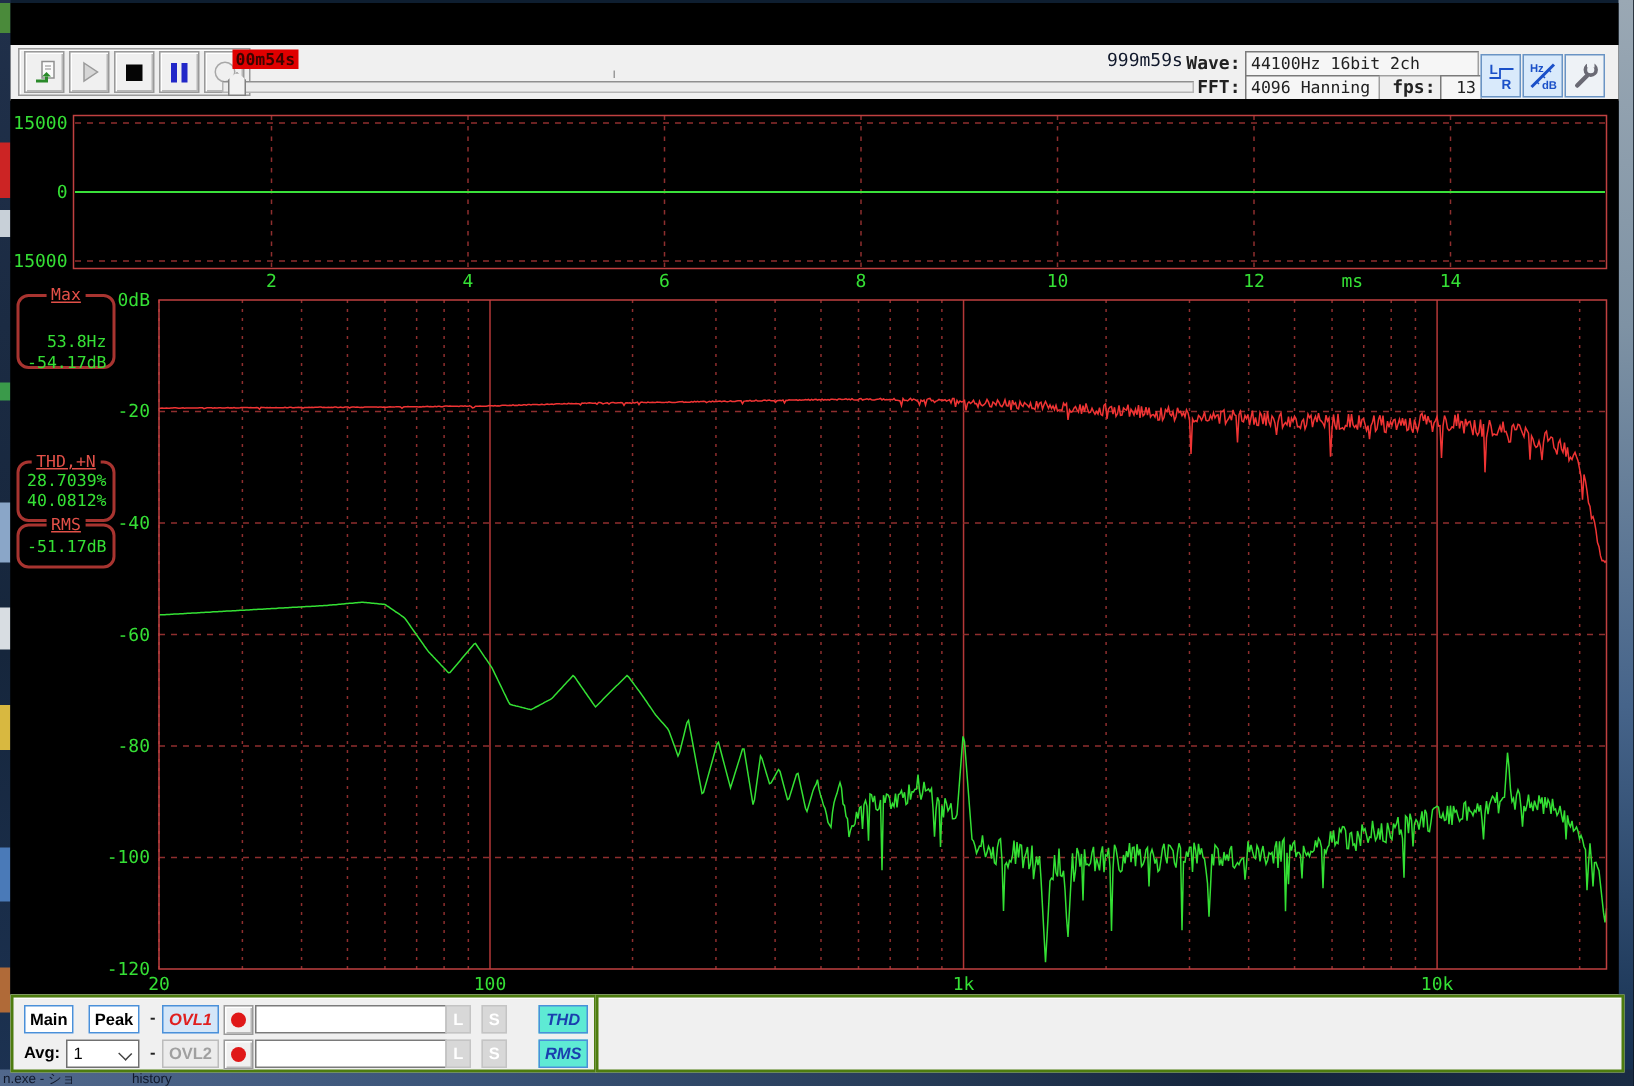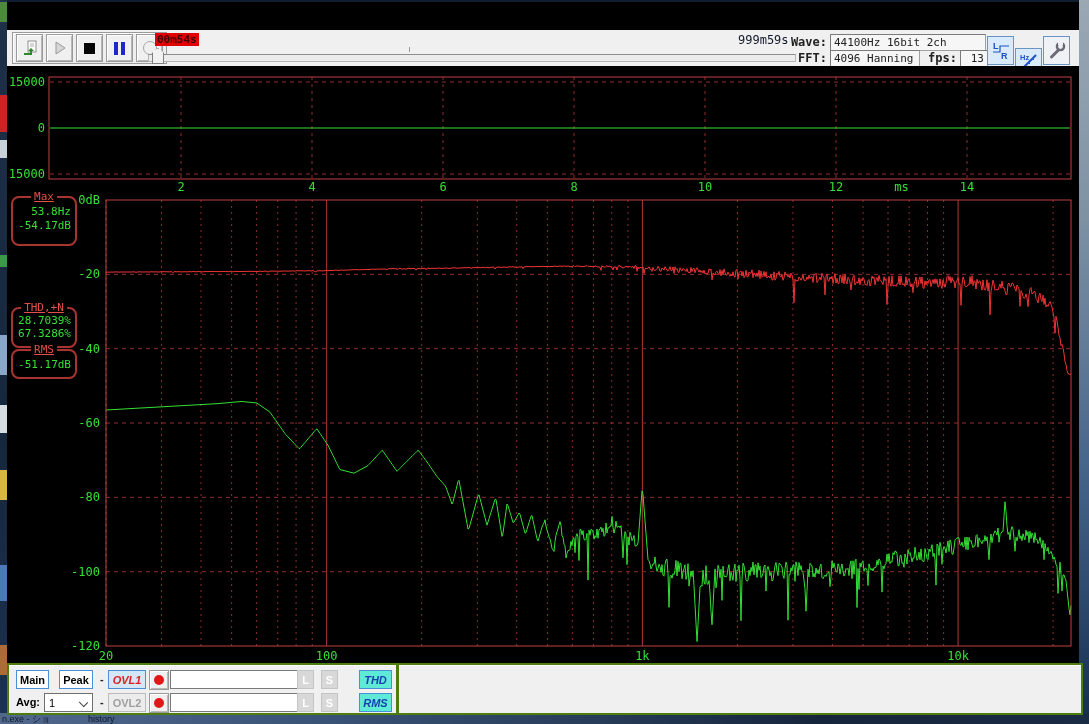--- a/index.html
+++ b/index.html
@@ -152,21 +152,21 @@
     <div class="fld-label" style="left:918px;top:21px;width:32px;">fps:</div>
     <div class="fld" style="left:953px;top:20px;width:20px;text-align:right;">13</div>
 
     <div class="icbtn blue" style="left:980px;">
       <svg width="20" height="21" viewBox="0 0 20 21">
         <text x="2" y="9" font-size="9" font-weight="bold" fill="#1a50c8" font-family="Liberation Sans,sans-serif">L</text>
         <polyline points="2,12 9,12 9,6 18,6" fill="none" stroke="#1a50c8" stroke-width="1.2"></polyline>
         <text x="10" y="19" font-size="9" font-weight="bold" fill="#1a50c8" font-family="Liberation Sans,sans-serif">R</text>
       </svg>
     </div>
-    <div class="icbtn blue" style="left:1008px;margin-top:12px;">
+    <div class="icbtn blue" style="left:1008px;">
       <svg width="20" height="21" viewBox="0 0 20 21">
         <text x="1" y="8" font-size="7.5" font-weight="bold" fill="#1a50c8" font-family="Liberation Sans,sans-serif">Hz</text>
         <line x1="2" y1="18" x2="17" y2="3" stroke="#1a50c8" stroke-width="2"></line>
         <line x1="5" y1="14" x2="7" y2="16" stroke="#1a50c8" stroke-width="1"></line>
         <line x1="9" y1="10" x2="11" y2="12" stroke="#1a50c8" stroke-width="1"></line>
         <line x1="13" y1="6" x2="15" y2="8" stroke="#1a50c8" stroke-width="1"></line>
         <text x="9" y="19" font-size="7.5" font-weight="bold" fill="#1a50c8" font-family="Liberation Sans,sans-serif">dB</text>
       </svg>
     </div>
     <div class="icbtn grey" style="left:1036px;">
@@ -246,27 +246,27 @@
         <text x="319.66483036888116" y="594" text-anchor="middle" fill="#35e035" font-size="12" font-family="&quot;DejaVu Sans Mono&quot;, monospace">100</text>
         <text x="635.3648303688811" y="594" text-anchor="middle" fill="#35e035" font-size="12" font-family="&quot;DejaVu Sans Mono&quot;, monospace">1k</text>
         <text x="951.0648303688811" y="594" text-anchor="middle" fill="#35e035" font-size="12" font-family="&quot;DejaVu Sans Mono&quot;, monospace">10k</text>
         <polyline points="99,206.2 100,206.2 101,206.0 102,206.2 103,206.2 104,206.0 105,206.1 106,206.1 107,206.0 108,206.0 109,205.9 110,205.9 111,206.0 112,206.2 113,206.1 114,206.0 115,205.9 116,206.1 117,206.0 118,206.0 119,206.0 120,206.0 121,206.0 122,206.0 123,206.0 124,206.0 125,206.0 126,205.8 127,205.9 128,205.9 129,206.5 130,206.1 131,205.9 132,205.9 133,205.8 134,205.9 135,206.1 136,205.9 137,206.0 138,206.0 139,205.8 140,205.9 141,206.0 142,206.0 143,206.0 144,205.8 145,205.7 146,206.0 147,205.8 148,206.0 149,205.7 150,206.0 151,206.0 152,206.0 153,205.9 154,205.7 155,205.7 156,205.7 157,205.7 158,205.7 159,205.8 160,205.7 161,205.9 162,205.8 163,205.8 164,205.7 165,205.8 166,206.8 167,205.6 168,205.7 169,205.7 170,205.8 171,205.6 172,205.8 173,205.7 174,205.9 175,205.9 176,205.8 177,205.7 178,205.8 179,205.8 180,205.8 181,205.8 182,205.8 183,205.5 184,205.8 185,205.8 186,205.5 187,205.5 188,205.8 189,205.8 190,205.6 191,205.7 192,205.5 193,205.7 194,205.5 195,206.1 196,205.7 197,205.7 198,205.6 199,205.5 200,205.7 201,205.5 202,205.6 203,205.5 204,205.5 205,205.5 206,205.4 207,205.4 208,205.7 209,205.5 210,205.6 211,205.6 212,205.5 213,205.7 214,205.5 215,205.6 216,205.4 217,205.4 218,205.6 219,205.7 220,205.4 221,205.7 222,205.6 223,205.3 224,205.3 225,205.4 226,206.0 227,205.5 228,205.3 229,205.4 230,205.5 231,205.4 232,205.5 233,205.6 234,205.5 235,205.6 236,205.4 237,205.4 238,205.4 239,205.4 240,205.4 241,205.4 242,205.3 243,205.3 244,205.4 245,205.5 246,205.3 247,205.4 248,205.5 249,205.3 250,205.5 251,205.5 252,205.3 253,205.2 254,205.3 255,205.4 256,205.4 257,205.1 258,205.2 259,205.2 260,205.3 261,206.2 262,205.3 263,205.1 264,205.2 265,205.0 266,205.1 267,205.1 268,205.2 269,205.2 270,205.1 271,205.2 272,205.3 273,205.1 274,205.3 275,205.0 276,205.1 277,205.0 278,204.9 279,205.2 280,205.0 281,205.2 282,205.1 283,204.9 284,205.1 285,204.9 286,204.8 287,205.1 288,205.1 289,204.8 290,204.7 291,204.7 292,204.9 293,204.7 294,204.8 295,204.8 296,204.9 297,204.9 298,204.9 299,205.0 300,204.6 301,204.7 302,204.9 303,204.6 304,204.9 305,204.9 306,204.6 307,204.9 308,205.9 309,205.7 310,204.8 311,204.9 312,204.8 313,204.7 314,204.8 315,204.9 316,204.9 317,204.8 318,204.6 319,204.4 320,204.5 321,204.5 322,204.7 323,204.4 324,204.6 325,204.5 326,204.6 327,204.4 328,204.2 329,204.1 330,204.2 331,204.4 332,204.4 333,204.2 334,204.3 335,203.9 336,204.3 337,204.2 338,204.3 339,203.9 340,204.1 341,204.2 342,203.9 343,203.9 344,204.1 345,203.6 346,203.6 347,203.9 348,203.6 349,203.6 350,203.6 351,203.7 352,203.9 353,203.8 354,203.5 355,203.7 356,203.8 357,203.5 358,203.4 359,203.6 360,203.5 361,203.4 362,203.6 363,203.4 364,203.2 365,203.2 366,203.1 367,203.4 368,203.4 369,203.0 370,203.2 371,203.3 372,202.9 373,203.2 374,203.0 375,203.2 376,203.1 377,203.0 378,203.1 379,203.1 380,203.9 381,202.7 382,202.8 383,202.6 384,202.9 385,202.6 386,202.5 387,202.6 388,202.8 389,202.8 390,202.7 391,203.5 392,202.4 393,202.4 394,202.7 395,203.3 396,202.9 397,202.7 398,202.6 399,203.4 400,202.6 401,202.3 402,202.4 403,202.7 404,202.7 405,202.5 406,202.5 407,202.4 408,202.6 409,204.2 410,202.6 411,202.5 412,202.7 413,202.5 414,203.0 415,202.3 416,202.6 417,202.4 418,202.1 419,203.8 420,202.3 421,202.0 422,202.4 423,202.4 424,202.5 425,202.1 426,202.4 427,202.4 428,202.2 429,202.4 430,202.4 431,202.0 432,202.2 433,202.2 434,202.4 435,202.3 436,202.4 437,202.1 438,202.3 439,201.9 440,202.1 441,202.3 442,202.4 443,202.3 444,202.2 445,202.0 446,201.9 447,201.8 448,201.7 449,202.3 450,202.0 451,202.1 452,202.2 453,202.1 454,201.7 455,202.1 456,201.5 457,202.0 458,201.5 459,202.0 460,201.6 461,201.6 462,201.5 463,201.6 464,202.4 465,201.9 466,201.6 467,201.9 468,201.4 469,201.8 470,201.7 471,201.7 472,201.5 473,201.4 474,201.8 475,201.5 476,201.3 477,201.6 478,201.8 479,201.6 480,201.2 481,201.6 482,201.7 483,201.6 484,201.3 485,201.1 486,201.1 487,201.2 488,203.1 489,201.4 490,201.3 491,201.1 492,201.3 493,200.9 494,201.5 495,201.3 496,201.3 497,200.8 498,201.3 499,201.3 500,201.3 501,201.3 502,200.8 503,200.7 504,201.2 505,200.8 506,200.7 507,201.2 508,201.1 509,201.1 510,202.2 511,201.2 512,201.0 513,200.9 514,201.1 515,200.6 516,202.6 517,200.9 518,201.0 519,200.5 520,200.7 521,200.6 522,200.6 523,200.7 524,200.5 525,201.0 526,200.5 527,200.8 528,200.6 529,200.7 530,200.4 531,200.7 532,200.3 533,200.9 534,200.2 535,200.8 536,200.3 537,200.2 538,200.8 539,200.4 540,200.6 541,200.1 542,200.8 543,200.4 544,200.7 545,200.3 546,200.8 547,200.1 548,200.1 549,200.3 550,200.3 551,200.8 552,200.0 553,200.0 554,200.3 555,200.4 556,200.1 557,199.9 558,200.4 559,200.0 560,200.6 561,199.8 562,200.5 563,200.6 564,200.6 565,200.6 566,199.8 567,199.7 568,200.7 569,200.3 570,200.1 571,199.8 572,200.4 573,199.9 574,200.5 575,200.6 576,200.7 577,200.4 578,200.2 579,200.0 580,199.6 581,200.6 582,199.9 583,200.6 584,200.4 585,200.5 586,200.4 587,200.3 588,200.5 589,199.7 590,200.9 591,200.9 592,201.0 593,201.3 594,204.4 595,199.7 596,201.0 597,200.8 598,201.3 599,200.4 600,199.5 601,200.9 602,200.0 603,200.4 604,201.0 605,201.6 606,203.9 607,200.7 608,201.5 609,200.7 610,204.0 611,200.3 612,199.8 613,199.6 614,201.2 615,200.9 616,202.3 617,201.4 618,201.1 619,200.3 620,200.6 621,200.7 622,200.9 623,200.4 624,201.4 625,200.9 626,200.5 627,202.6 628,199.7 629,199.7 630,205.3 631,201.0 632,202.8 633,201.3 634,201.9 635,201.7 636,200.9 637,207.6 638,203.0 639,201.9 640,203.0 641,202.2 642,200.8 643,203.2 644,203.1 645,205.4 646,201.4 647,203.8 648,204.6 649,203.8 650,202.7 651,200.3 652,202.1 653,205.0 654,205.2 655,202.0 656,202.8 657,204.1 658,200.7 659,202.3 660,204.5 661,205.1 662,203.4 663,200.6 664,204.4 665,204.7 666,200.9 667,207.5 668,200.8 669,203.6 670,202.5 671,206.1 672,206.6 673,201.7 674,204.0 675,205.0 676,202.4 677,203.3 678,204.2 679,205.5 680,202.6 681,206.3 682,206.2 683,207.1 684,201.4 685,205.7 686,202.8 687,202.2 688,206.7 689,203.8 690,201.7 691,203.8 692,206.2 693,203.9 694,206.4 695,204.7 696,207.2 697,204.2 698,208.0 699,207.4 700,207.3 701,207.5 702,202.8 703,204.3 704,203.0 705,213.9 706,207.2 707,208.8 708,208.3 709,206.1 710,205.1 711,207.2 712,208.7 713,203.6 714,209.9 715,204.4 716,208.6 717,202.9 718,206.7 719,209.2 720,208.8 721,206.2 722,208.4 723,210.2 724,208.4 725,210.0 726,205.7 727,210.4 728,211.0 729,204.2 730,203.2 731,213.2 732,206.7 733,205.4 734,205.0 735,210.1 736,205.5 737,211.6 738,209.9 739,204.2 740,210.9 741,210.7 742,206.0 743,206.9 744,207.4 745,203.8 746,211.8 747,206.8 748,208.4 749,210.6 750,206.8 751,210.5 752,204.1 753,212.6 754,204.9 755,211.3 756,210.2 757,205.4 758,210.8 759,205.8 760,212.0 761,210.6 762,210.4 763,212.0 764,208.1 765,214.1 766,213.9 767,205.8 768,214.2 769,212.4 770,207.0 771,208.4 772,205.4 773,210.1 774,211.2 775,208.4 776,214.3 777,211.8 778,205.9 779,209.0 780,208.3 781,211.1 782,209.1 783,212.0 784,207.2 785,209.1 786,213.8 787,236.7 788,213.2 789,215.2 790,214.4 791,215.0 792,211.0 793,212.0 794,214.2 795,212.0 796,208.8 797,214.1 798,214.6 799,214.2 800,211.0 801,213.3 802,209.1 803,212.6 804,210.9 805,210.5 806,216.4 807,208.1 808,208.4 809,207.3 810,216.6 811,214.6 812,213.2 813,211.0 814,214.1 815,207.3 816,210.5 817,211.1 818,228.9 819,210.4 820,208.2 821,214.7 822,215.3 823,211.0 824,213.0 825,210.3 826,217.5 827,212.5 828,207.7 829,217.1 830,212.3 831,217.5 832,217.6 833,208.9 834,210.9 835,216.7 836,209.4 837,217.8 838,208.3 839,215.4 840,217.8 841,211.3 842,212.8 843,216.2 844,224.0 845,215.5 846,211.2 847,209.3 848,219.1 849,217.0 850,215.7 851,217.2 852,211.8 853,218.8 854,212.7 855,215.0 856,211.5 857,213.2 858,218.6 859,218.3 860,219.5 861,214.8 862,213.5 863,220.0 864,217.3 865,210.1 866,212.4 867,210.9 868,218.8 869,213.9 870,211.5 871,215.4 872,209.4 873,213.9 874,214.9 875,216.2 876,218.6 877,210.8 878,214.6 879,212.7 880,238.5 881,220.4 882,210.3 883,217.5 884,220.4 885,209.8 886,220.0 887,219.7 888,219.1 889,220.3 890,217.7 891,218.1 892,210.1 893,218.9 894,210.0 895,217.2 896,218.9 897,217.5 898,220.4 899,210.9 900,218.9 901,213.6 902,213.1 903,216.8 904,221.0 905,217.8 906,226.7 907,217.8 908,215.5 909,211.0 910,221.4 911,220.0 912,213.7 913,210.9 914,217.6 915,211.0 916,222.0 917,222.3 918,214.8 919,218.9 920,215.1 921,217.5 922,214.0 923,213.6 924,220.6 925,216.9 926,213.5 927,217.7 928,212.8 929,217.7 930,213.2 931,221.0 932,220.4 933,212.8 934,219.8 935,222.5 936,213.8 937,217.8 938,221.3 939,217.2 940,210.7 941,209.6 942,214.5 943,210.4 944,216.9 945,211.4 946,215.1 947,214.7 948,221.9 949,216.0 950,214.4 951,211.9 952,218.0 953,217.8 954,239.3 955,218.1 956,211.0 957,213.8 958,219.7 959,221.0 960,220.2 961,218.5 962,219.1 963,210.6 964,218.0 965,209.7 966,219.7 967,215.0 968,215.3 969,223.0 970,213.3 971,217.4 972,215.4 973,214.9 974,219.3 975,224.1 976,214.0 977,222.1 978,224.2 979,222.3 980,213.7 981,225.1 982,216.7 983,248.9 984,225.8 985,220.2 986,214.1 987,218.0 988,224.3 989,223.3 990,223.8 991,223.9 992,220.8 993,218.0 994,222.2 995,215.1 996,221.9 997,221.6 998,224.6 999,228.7 1000,228.5 1001,218.2 1002,217.0 1003,220.5 1004,220.4 1005,216.9 1006,217.4 1007,220.2 1008,222.8 1009,225.2 1010,219.0 1011,220.9 1012,222.8 1013,240.4 1014,224.6 1015,226.7 1016,230.6 1017,232.3 1018,231.5 1019,228.0 1020,232.1 1021,240.7 1022,228.9 1023,222.7 1024,221.5 1025,228.0 1026,226.9 1027,225.3 1028,226.0 1029,232.5 1030,233.8 1031,237.0 1032,229.3 1033,227.2 1034,233.3 1035,235.6 1036,229.1 1037,238.4 1038,232.2 1039,241.0 1040,238.9 1041,240.4 1042,237.4 1043,235.6 1044,238.5 1045,241.2 1046,246.2 1047,251.7 1048,267.2 1049,250.3 1050,254.7 1051,261.2 1052,269.2 1053,271.7 1054,279.7 1055,278.4 1056,282.0 1057,287.8 1058,295.7 1059,298.5 1060,304.6 1061,307.8 1062,307.7 1063,308.9 1064,307.7 " fill="none" stroke="#f03434" stroke-width="1"></polyline>
         <polyline points="99,344.0 100,343.9 101,343.9 102,343.8 103,343.8 104,343.7 105,343.7 106,343.6 107,343.5 108,343.5 109,343.4 110,343.4 111,343.3 112,343.3 113,343.2 114,343.1 115,343.1 116,343.0 117,343.0 118,342.9 119,342.9 120,342.8 121,342.7 122,342.7 123,342.6 124,342.6 125,342.5 126,342.5 127,342.4 128,342.3 129,342.3 130,342.2 131,342.2 132,342.1 133,342.1 134,342.0 135,341.9 136,341.9 137,341.8 138,341.8 139,341.7 140,341.7 141,341.6 142,341.5 143,341.5 144,341.4 145,341.4 146,341.3 147,341.3 148,341.2 149,341.2 150,341.1 151,341.0 152,341.0 153,340.9 154,340.9 155,340.8 156,340.8 157,340.7 158,340.6 159,340.6 160,340.5 161,340.5 162,340.4 163,340.4 164,340.3 165,340.2 166,340.2 167,340.1 168,340.1 169,340.0 170,340.0 171,339.9 172,339.8 173,339.8 174,339.7 175,339.7 176,339.6 177,339.6 178,339.5 179,339.4 180,339.4 181,339.3 182,339.3 183,339.2 184,339.2 185,339.1 186,339.0 187,339.0 188,338.9 189,338.9 190,338.8 191,338.8 192,338.7 193,338.6 194,338.6 195,338.5 196,338.5 197,338.4 198,338.4 199,338.3 200,338.3 201,338.2 202,338.1 203,338.1 204,338.0 205,338.0 206,337.9 207,337.9 208,337.8 209,337.7 210,337.7 211,337.6 212,337.5 213,337.4 214,337.3 215,337.2 216,337.1 217,337.1 218,337.0 219,336.9 220,336.8 221,336.7 222,336.6 223,336.5 224,336.4 225,336.3 226,336.2 227,336.1 228,336.1 229,336.0 230,335.9 231,335.8 232,335.7 233,335.6 234,335.5 235,335.5 236,335.6 237,335.7 238,335.8 239,335.9 240,336.0 241,336.1 242,336.2 243,336.3 244,336.4 245,336.5 246,336.6 247,336.7 248,336.8 249,336.9 250,337.2 251,337.9 252,338.5 253,339.2 254,339.9 255,340.6 256,341.3 257,342.0 258,342.6 259,343.3 260,344.0 261,344.7 262,345.4 263,346.3 264,347.7 265,349.1 266,350.5 267,352.0 268,353.4 269,354.8 270,356.2 271,357.7 272,359.1 273,360.5 274,361.9 275,363.3 276,364.8 277,366.2 278,367.6 279,368.8 280,369.9 281,370.9 282,372.0 283,373.0 284,374.1 285,375.1 286,376.2 287,377.3 288,378.3 289,379.4 290,380.4 291,381.5 292,382.5 293,382.4 294,381.2 295,380.0 296,378.8 297,377.6 298,376.5 299,375.3 300,374.1 301,372.9 302,371.7 303,370.5 304,369.3 305,368.2 306,367.0 307,365.8 308,364.6 309,363.4 310,363.0 311,364.5 312,366.0 313,367.4 314,368.9 315,370.4 316,371.9 317,373.3 318,374.8 319,376.3 320,377.8 321,379.3 322,381.3 323,383.4 324,385.4 325,387.5 326,389.6 327,391.6 328,393.7 329,395.8 330,397.8 331,399.9 332,401.9 333,403.5 334,403.8 335,404.1 336,404.3 337,404.6 338,404.8 339,405.1 340,405.4 341,405.6 342,405.9 343,406.1 344,406.4 345,406.7 346,406.9 347,407.1 348,406.6 349,406.1 350,405.5 351,405.0 352,404.5 353,403.9 354,403.4 355,402.9 356,402.3 357,401.8 358,401.2 359,400.7 360,400.2 361,399.5 362,398.5 363,397.4 364,396.3 365,395.2 366,394.1 367,393.1 368,392.0 369,390.9 370,389.8 371,388.7 372,387.7 373,386.6 374,385.5 375,384.4 376,385.2 377,386.6 378,388.1 379,389.5 380,391.0 381,392.4 382,393.8 383,395.3 384,396.7 385,398.2 386,399.6 387,401.0 388,402.5 389,403.9 390,405.3 391,404.3 392,403.3 393,402.3 394,401.3 395,400.2 396,399.2 397,398.2 398,397.2 399,396.2 400,395.2 401,394.2 402,393.2 403,392.2 404,391.2 405,390.3 406,389.3 407,388.3 408,387.3 409,386.3 410,385.3 411,384.4 412,385.2 413,386.5 414,387.9 415,389.2 416,390.6 417,391.9 418,393.3 419,394.6 420,396.0 421,397.4 422,398.8 423,400.3 424,401.7 425,403.2 426,404.7 427,406.1 428,407.6 429,409.1 430,410.5 431,411.7 432,412.9 433,414.0 434,415.1 435,416.2 436,417.3 437,418.5 438,419.6 439,421.4 440,424.2 441,426.9 442,429.7 443,432.4 444,435.2 445,438.0 446,435.9 447,431.9 448,427.8 449,423.8 450,419.7 451,415.7 452,414.3 453,419.7 454,425.1 455,430.5 456,435.9 457,441.4 458,446.8 459,452.2 460,457.6 461,463.0 462,462.3 463,458.7 464,455.2 465,451.6 466,448.0 467,444.4 468,440.8 469,437.2 470,433.6 471,430.0 472,428.9 473,432.7 474,436.5 475,440.3 476,444.1 477,447.9 478,451.7 479,455.4 480,459.2 481,456.0 482,452.8 483,449.5 484,446.3 485,443.1 486,439.9 487,436.7 488,433.4 489,433.4 490,439.6 491,445.8 492,451.9 493,458.1 494,464.3 495,470.4 496,467.1 497,459.8 498,452.5 499,445.3 500,438.0 501,439.7 502,443.1 503,446.4 504,449.8 505,453.1 506,456.5 507,456.0 508,454.2 509,452.4 510,450.6 511,448.8 512,447.0 513,448.3 514,452.0 515,455.8 516,459.6 517,463.3 518,467.1 519,466.5 520,463.2 521,460.0 522,456.7 523,453.5 524,450.2 525,449.6 526,454.3 527,458.9 528,463.5 529,468.2 530,472.8 531,474.9 532,471.6 533,468.1 534,464.7 535,461.1 536,458.7 537,457.0 538,453.8 539,460.1 540,464.0 541,467.1 542,470.9 543,472.9 544,477.0 545,482.3 546,483.9 547,485.5 548,475.5 549,469.2 550,465.7 551,462.9 552,458.9 553,455.7 554,459.3 555,469.9 556,471.1 557,478.2 558,479.9 559,492.0 560,487.4 561,484.5 562,484.7 563,483.2 564,475.3 565,479.7 566,472.4 567,471.7 568,486.6 569,470.4 570,467.7 571,471.5 572,494.5 573,463.3 574,463.8 575,468.8 576,464.6 577,473.4 578,474.2 579,473.2 580,467.3 581,514.1 582,464.1 583,469.2 584,463.4 585,463.9 586,466.0 587,473.2 588,469.7 589,471.6 590,463.0 591,472.3 592,463.7 593,463.2 594,461.1 595,465.9 596,462.2 597,470.3 598,469.4 599,457.0 600,467.1 601,461.8 602,461.9 603,460.1 604,460.0 605,450.4 606,461.3 607,467.0 608,463.0 609,455.2 610,461.3 611,460.8 612,460.0 613,461.7 614,459.7 615,472.8 616,491.8 617,473.9 618,465.6 619,468.1 620,498.6 621,471.1 622,479.0 623,466.2 624,469.6 625,474.6 626,472.8 627,469.5 628,479.8 629,479.9 630,479.4 631,477.0 632,464.0 633,450.9 634,437.9 635,424.9 636,428.4 637,441.5 638,454.5 639,467.5 640,480.5 641,493.5 642,494.7 643,498.0 644,502.9 645,500.6 646,498.0 647,498.2 648,490.9 649,500.0 650,505.4 651,502.4 652,498.2 653,500.6 654,506.4 655,498.6 656,509.2 657,510.2 658,498.5 659,494.0 660,493.2 661,507.7 662,541.3 663,510.6 664,509.1 665,512.2 666,507.7 667,508.7 668,504.5 669,494.4 670,509.9 671,495.4 672,505.7 673,497.1 674,497.5 675,512.8 676,505.8 677,502.7 678,498.7 679,513.4 680,509.9 681,497.7 682,520.1 683,512.1 684,505.0 685,510.7 686,504.7 687,519.8 688,538.4 689,557.0 690,575.5 691,558.4 692,539.9 693,521.3 694,519.5 695,520.3 696,504.1 697,515.8 698,518.3 699,499.7 700,517.7 701,518.3 702,514.5 703,527.0 704,545.6 705,558.7 706,540.1 707,521.5 708,502.9 709,521.8 710,514.3 711,499.3 712,502.8 713,511.8 714,503.3 715,534.4 716,500.2 717,510.5 718,510.1 719,511.1 720,509.4 721,502.4 722,498.6 723,514.8 724,506.2 725,509.9 726,514.3 727,502.8 728,498.2 729,515.5 730,503.9 731,504.7 732,499.2 733,512.2 734,554.7 735,513.2 736,497.2 737,499.9 738,506.1 739,513.8 740,515.2 741,514.4 742,504.0 743,509.6 744,501.4 745,505.5 746,496.0 747,508.8 748,499.1 749,498.8 750,511.5 751,496.8 752,504.3 753,500.0 754,511.6 755,510.2 756,507.3 757,500.5 758,499.0 759,525.0 760,503.3 761,500.4 762,504.0 763,509.7 764,506.3 765,515.0 766,513.9 767,507.0 768,499.6 769,496.5 770,505.1 771,509.6 772,497.4 773,497.8 774,499.4 775,501.0 776,509.4 777,512.4 778,502.5 779,496.2 780,499.4 781,554.2 782,508.5 783,508.7 784,501.7 785,505.2 786,498.8 787,498.8 788,515.3 789,495.8 790,500.5 791,509.6 792,496.5 793,503.8 794,499.5 795,505.5 796,506.6 797,514.1 798,522.9 799,545.2 800,525.6 801,503.3 802,510.9 803,497.3 804,498.6 805,500.0 806,510.9 807,507.2 808,511.2 809,502.0 810,507.5 811,503.6 812,508.0 813,500.3 814,498.1 815,511.6 816,512.7 817,510.7 818,509.1 819,510.5 820,507.8 821,506.4 822,506.0 823,520.5 824,510.6 825,494.9 826,502.1 827,497.2 828,501.6 829,505.4 830,506.4 831,497.8 832,500.2 833,508.2 834,502.0 835,498.0 836,505.1 837,510.1 838,507.7 839,502.5 840,503.5 841,502.3 842,509.6 843,498.8 844,494.8 845,512.7 846,494.8 847,508.4 848,494.9 849,493.2 850,541.5 851,502.5 852,523.4 853,497.1 854,501.0 855,496.3 856,495.1 857,505.4 858,502.3 859,502.3 860,504.2 861,519.6 862,497.9 863,501.8 864,504.2 865,502.5 866,505.0 867,501.6 868,502.1 869,501.0 870,494.3 871,498.9 872,492.9 873,494.6 874,499.1 875,526.1 876,500.0 877,502.8 878,499.0 879,497.5 880,488.2 881,495.4 882,487.6 883,497.5 884,495.4 885,496.3 886,486.7 887,488.6 888,485.1 889,485.3 890,487.7 891,499.7 892,499.8 893,489.6 894,489.0 895,497.4 896,496.7 897,501.3 898,488.0 899,491.7 900,498.0 901,483.7 902,487.8 903,486.5 904,490.7 905,495.8 906,492.0 907,492.3 908,481.2 909,488.5 910,494.3 911,492.3 912,486.2 913,493.8 914,482.9 915,494.6 916,495.1 917,495.7 918,482.6 919,487.2 920,492.5 921,493.7 922,483.0 923,485.6 924,483.2 925,478.7 926,490.5 927,487.0 928,493.0 929,519.1 930,478.0 931,479.1 932,489.5 933,476.4 934,480.8 935,498.3 936,483.2 937,480.5 938,482.1 939,487.0 940,481.1 941,474.9 942,485.6 943,473.8 944,476.3 945,488.0 946,488.4 947,482.0 948,473.9 949,472.8 950,472.2 951,471.5 952,472.1 953,478.8 954,479.3 955,476.1 956,480.9 957,480.5 958,471.3 959,483.5 960,471.0 961,483.9 962,471.3 963,475.5 964,474.4 965,478.4 966,481.6 967,480.1 968,479.9 969,469.6 970,468.6 971,481.1 972,471.8 973,474.8 974,475.5 975,477.7 976,474.2 977,475.4 978,469.6 979,475.0 980,470.8 981,480.6 982,493.6 983,476.5 984,468.0 985,476.7 986,470.3 987,467.3 988,464.8 989,466.1 990,469.2 991,462.0 992,476.2 993,468.5 994,467.3 995,465.7 996,465.5 997,450.6 998,435.8 999,445.5 1000,460.3 1001,468.4 1002,466.3 1003,473.8 1004,464.1 1005,460.6 1006,463.1 1007,472.4 1008,485.2 1009,471.3 1010,474.8 1011,470.4 1012,463.7 1013,472.6 1014,469.8 1015,474.7 1016,467.8 1017,471.4 1018,473.9 1019,464.2 1020,469.7 1021,465.6 1022,476.6 1023,465.4 1024,472.5 1025,467.0 1026,469.3 1027,476.6 1028,466.6 1029,474.0 1030,473.3 1031,477.6 1032,475.7 1033,471.3 1034,477.2 1035,482.2 1036,474.3 1037,493.7 1038,477.6 1039,483.3 1040,485.1 1041,481.3 1042,488.1 1043,487.1 1044,485.3 1045,488.1 1046,493.3 1047,490.9 1048,493.6 1049,498.3 1050,500.4 1051,527.4 1052,510.1 1053,496.2 1054,508.5 1055,524.9 1056,509.1 1057,508.9 1058,512.0 1059,514.4 1060,523.7 1061,533.0 1062,542.3 1063,548.9 1064,539.6 " fill="none" stroke="#34e034" stroke-width="1"></polyline>
         <rect x="99" y="134" width="965" height="446" fill="none" stroke="#c04040" stroke-width="1"></rect>
       </svg>
 
     <div class="readout" style="left:4px;top:130px;width:62px;height:46px;">
       <div class="rlabel">Max</div>
-      <div class="rval" style="margin-top:7px;">53.8Hz</div>
+      <div class="rval" style="margin-top:23px;">53.8Hz</div>
       <div class="rval">-54.17dB</div>
     </div>
     <div class="readout" style="left:4px;top:241px;width:62px;height:37px;">
       <div class="rlabel">THD,+N</div>
       <div class="rval" style="margin-top:5px;line-height:13px;">28.7039%</div>
-      <div class="rval" style="line-height:13px;">67.3286%</div>
+      <div class="rval" style="line-height:13px;">40.0812%</div>
     </div>
     <div class="readout" style="left:4px;top:283px;width:62px;height:26px;">
       <div class="rlabel">RMS</div>
       <div class="rval" style="margin-top:7px;">-51.17dB</div>
     </div>
   </div>
 
   <div class="abs" id="bottombar">
     <div class="panel" id="panel-left">
       <div class="bbtn btn-blue" style="left:7px;top:5px;width:33px;">Main</div>

